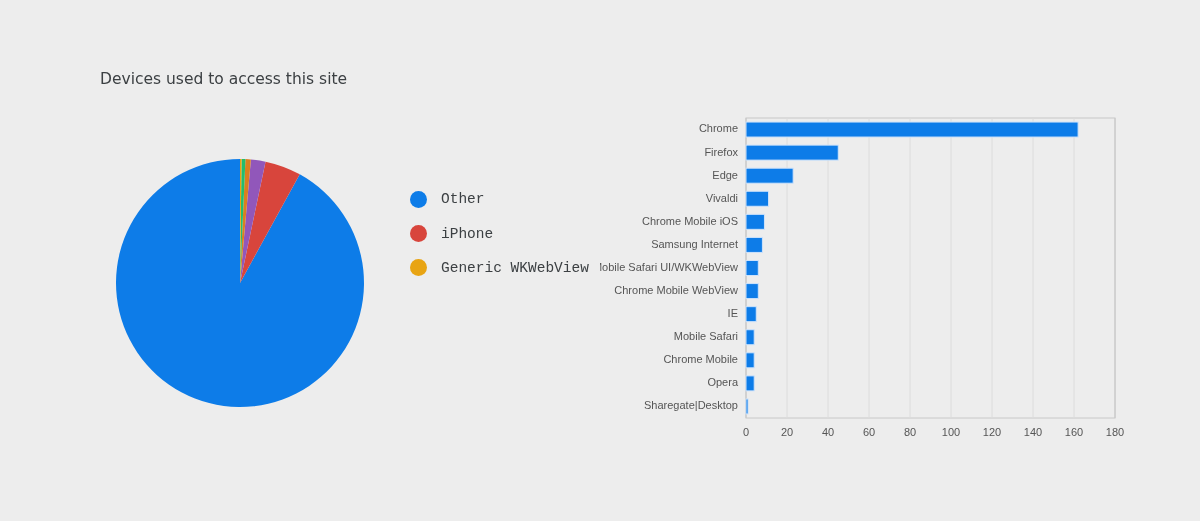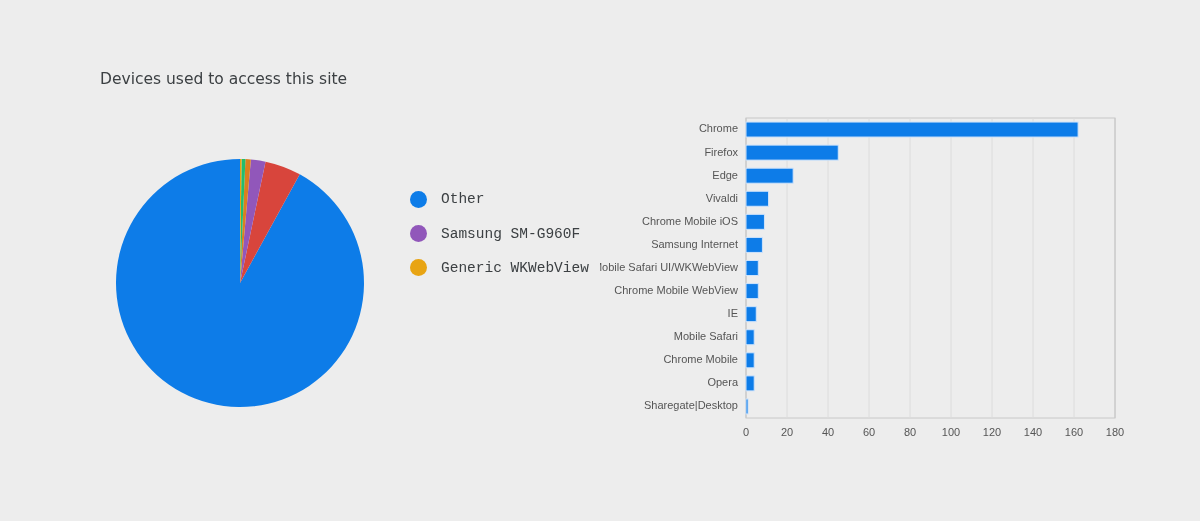--- a/index.html
+++ b/index.html
@@ -109,22 +109,22 @@
         <path d="M 124 124 L 125.56 0.01 A 124 124 0 0 0 124.00 0.00 Z" fill="#e8a413"></path>
       </svg>
   </div>
 
   <div id="pie-legend">
       <div class="legend-row">
         <span class="legend-swatch" style="background: rgb(13, 124, 232);"></span>
         <span class="legend-label">Other</span>
       </div>
       <div class="legend-row">
-        <span class="legend-swatch" style="background: rgb(145, 87, 186);"></span>
-        <span class="legend-label">Samsung SM-G960F</span>
+        <span class="legend-swatch" style="background: rgb(216, 69, 60);"></span>
+        <span class="legend-label">iPhone</span>
       </div>
       <div class="legend-row">
         <span class="legend-swatch" style="background: rgb(232, 164, 19);"></span>
         <span class="legend-label">Generic WKWebView</span>
       </div>
     </div>
 
 </div>
 
 <div class="panel" id="browsers-panel">

